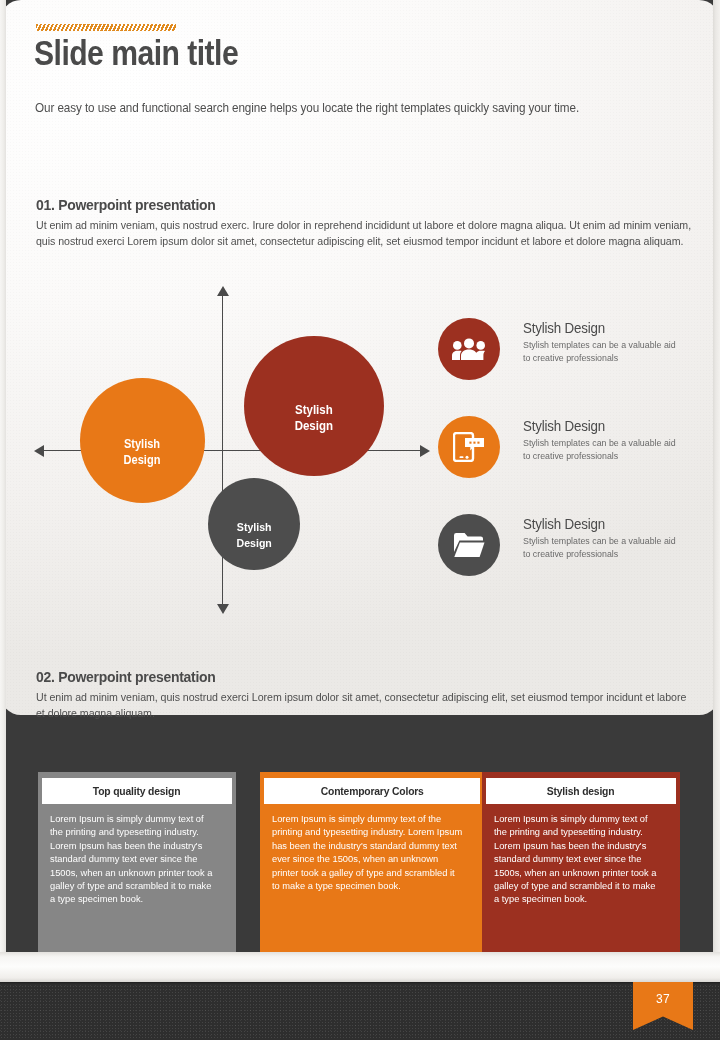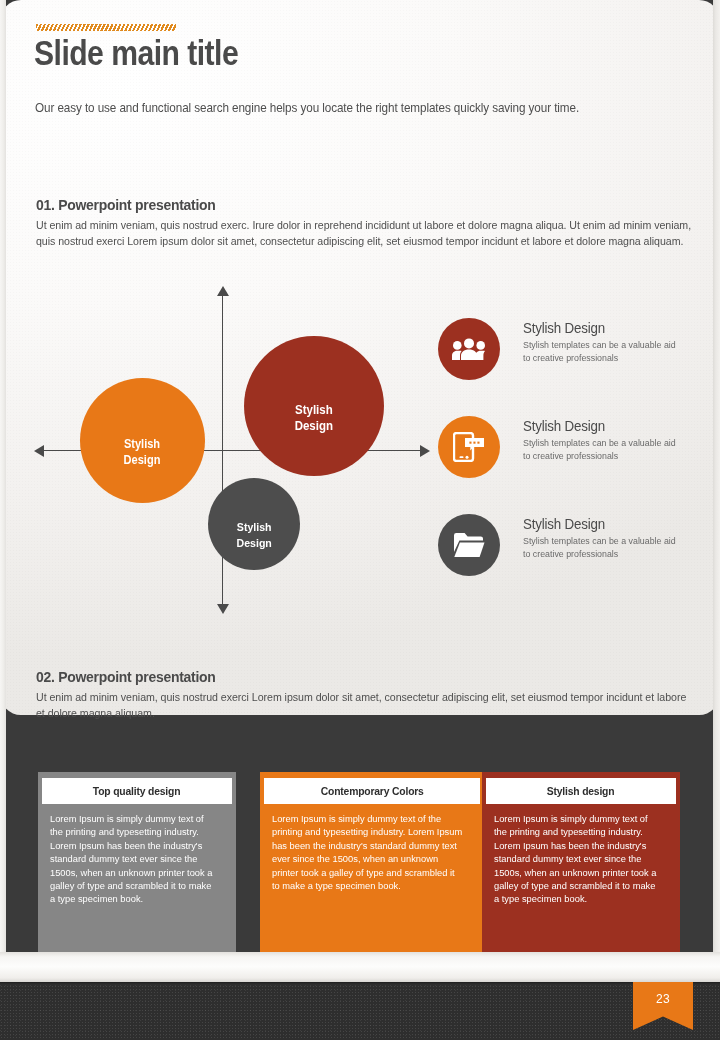--- a/index.html
+++ b/index.html
@@ -263,14 +263,14 @@
       </div>
       <div class="card-bd">Lorem Ipsum is simply dummy text of the printing and typesetting industry. Lorem Ipsum has been the industry's standard dummy text ever since the 1500s, when an unknown printer took a galley of type and scrambled it to make a type specimen book.</div>
     </div>
   </div>
 
   <div class="fold"></div>
 </div>
 
 <div id="footer"></div>
 <div class="ribbon">
-  <span>23</span>
+  <span>37</span>
 </div>
 
 </body></html>

